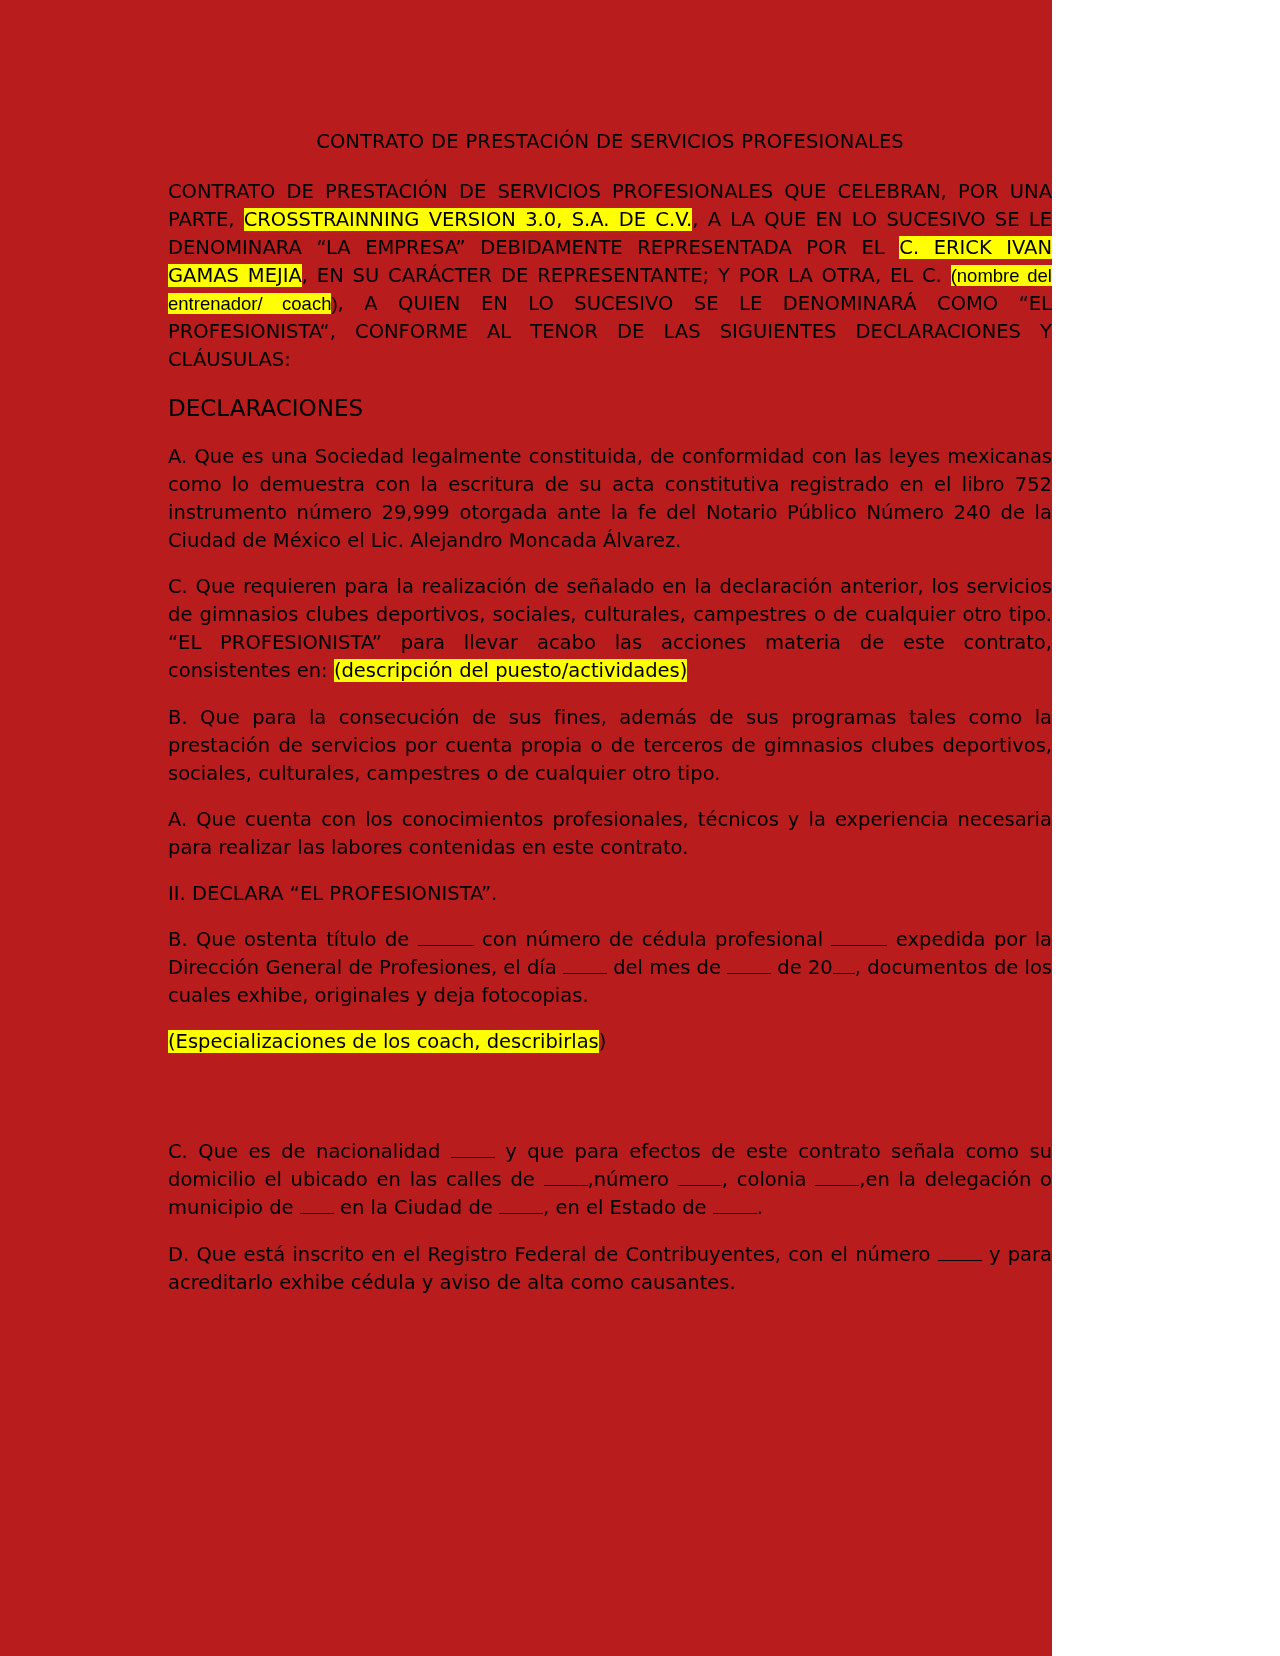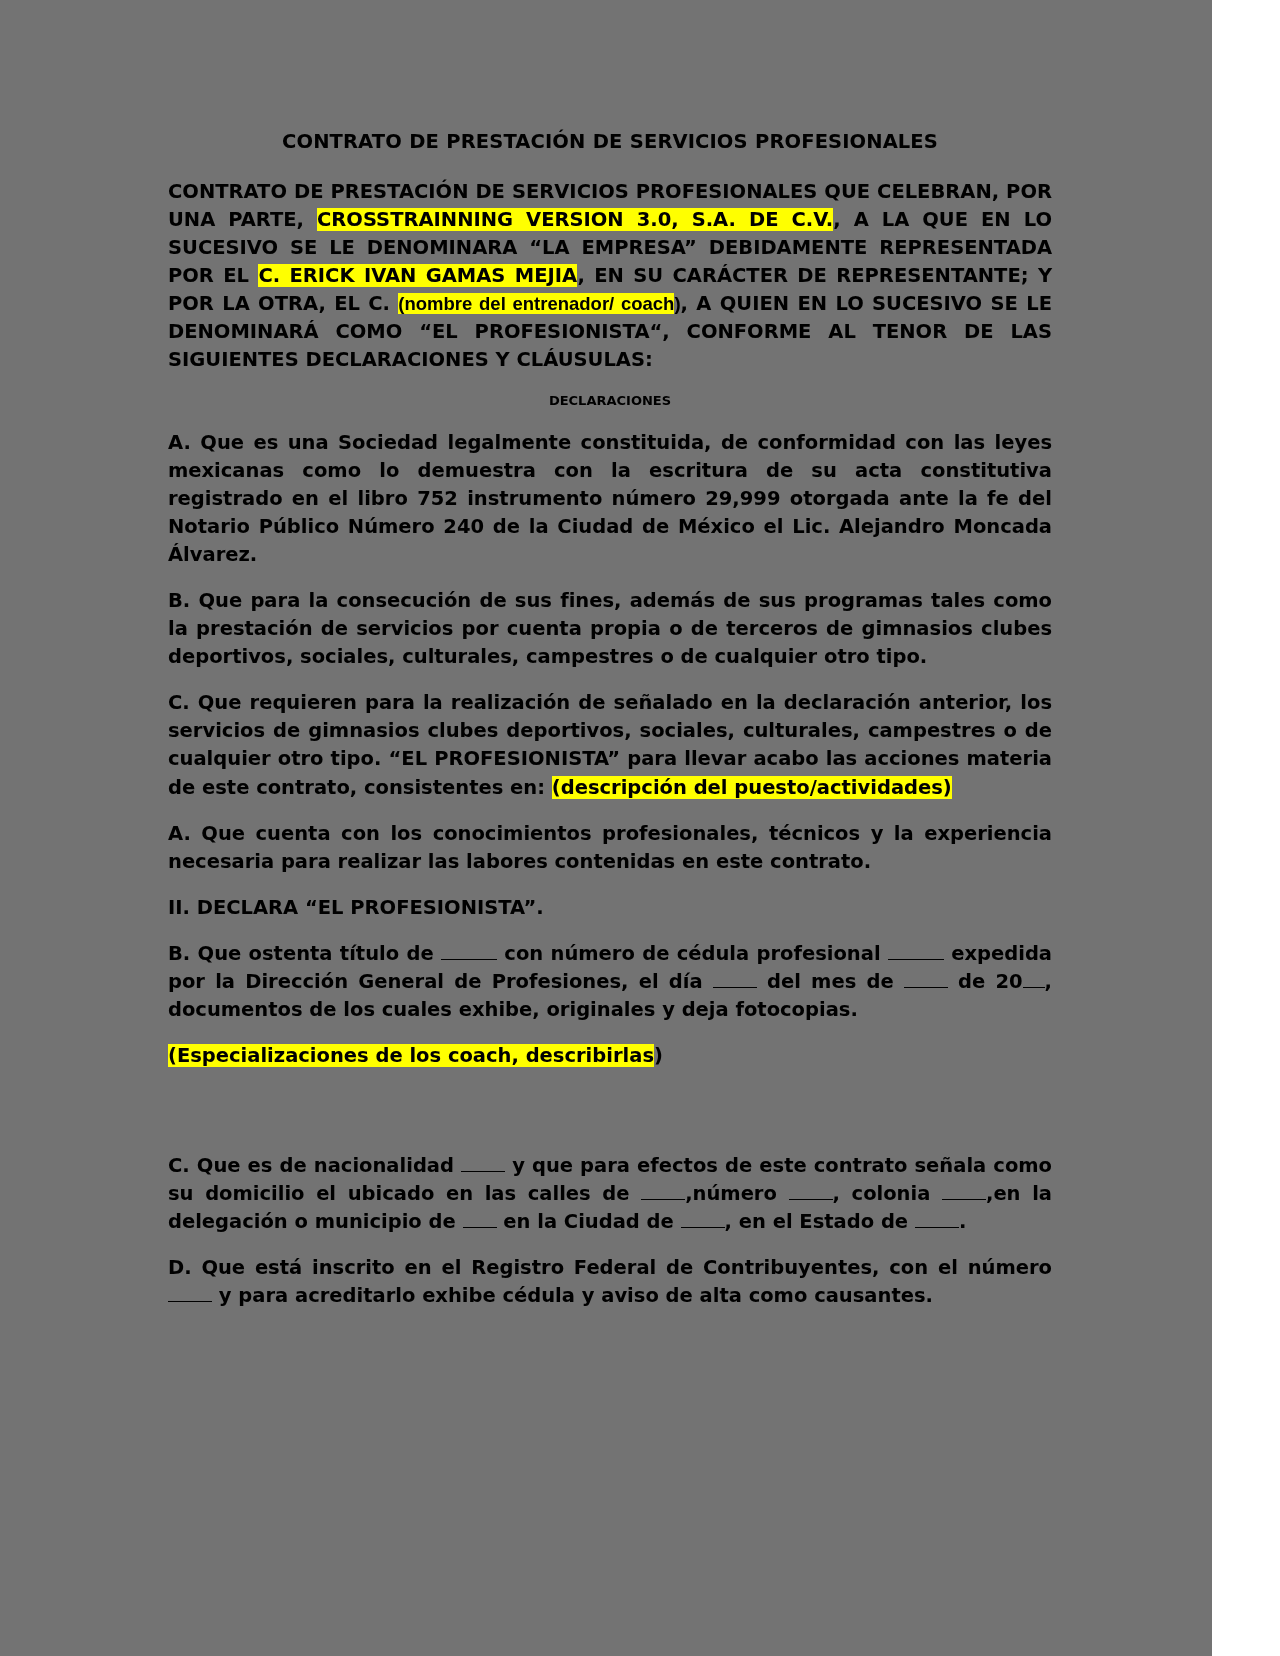--- a/index.html
+++ b/index.html
@@ -7,44 +7,42 @@
     margin: 0;
     padding: 0;
     background: #ffffff;
   }
   body {
     font-family: "DejaVu Sans", sans-serif;
     color: #000000;
   }
   .page {
     position: relative;
-    width: 1212px;
+    width: 1052px;
     height: 1656px;
-    background: #737373;
+    background: #b91c1c;
     box-sizing: border-box;
     overflow: hidden;
-    font-weight: bold;
   }
   .doc-body {
     position: absolute;
     left: 168px;
     top: 128px;
     width: 884px;
   }
   .doc-title {
     text-align: center;
     font-size: 19.5px;
     line-height: 1.42;
     letter-spacing: 0.1px;
     margin: 0 0 22px 0;
     word-spacing: 0.5px;
   }
   .section-heading {
-    text-align: center;
-    font-size: 13px;
+    font-size: 23px;
     line-height: 1.42;
     margin: 0 0 18px 0;
   }
   p.para {
     font-size: 19.5px;
     line-height: 1.44;
     margin: 0 0 18px 0;
     text-align: justify;
     text-justify: inter-word;
     word-spacing: 0px;
@@ -80,23 +78,23 @@
 
     <div class="doc-title">CONTRATO DE PRESTACIÓN DE SERVICIOS PROFESIONALES</div>
 
     <p class="para"><span>CONTRATO DE PRESTACIÓN DE SERVICIOS PROFESIONALES QUE CELEBRAN, POR UNA PARTE, </span><span class="hl">CROSSTRAINNING VERSION 3.0, S.A. DE C.V.</span><span>, A LA QUE EN LO SUCESIVO SE LE DENOMINARA “LA EMPRESA” DEBIDAMENTE REPRESENTADA POR EL </span><span class="hl">C. ERICK IVAN GAMAS MEJIA</span><span>, EN SU CARÁCTER DE REPRESENTANTE; Y POR LA OTRA, EL C. </span><span class="hl alt-font">(nombre del entrenador/ coach</span><span class="alt-font">)</span><span>, A QUIEN EN LO SUCESIVO SE LE DENOMINARÁ COMO “EL PROFESIONISTA“, CONFORME AL TENOR DE LAS SIGUIENTES DECLARACIONES Y CLÁUSULAS:</span></p>
 
     <div class="section-heading">DECLARACIONES</div>
 
 
     <p class="para">A. Que es una Sociedad legalmente constituida, de conformidad con las leyes mexicanas como lo demuestra con la escritura de su acta constitutiva registrado en el libro 752 instrumento número 29,999 otorgada ante la fe del Notario Público Número 240 de la Ciudad de México el Lic. Alejandro Moncada Álvarez.</p>
 
+    <p class="para"><span>C. Que requieren para la realización de señalado en la declaración anterior, los servicios de gimnasios clubes deportivos, sociales, culturales, campestres o de cualquier otro tipo. “EL PROFESIONISTA” para llevar acabo las acciones materia de este contrato, consistentes en: </span><span class="hl">(descripción del puesto/actividades)</span></p>
+
     <p class="para">B. Que para la consecución de sus fines, además de sus programas tales como la prestación de servicios por cuenta propia o de terceros de gimnasios clubes deportivos, sociales, culturales, campestres o de cualquier otro tipo.</p>
-
-    <p class="para"><span>C. Que requieren para la realización de señalado en la declaración anterior, los servicios de gimnasios clubes deportivos, sociales, culturales, campestres o de cualquier otro tipo. “EL PROFESIONISTA” para llevar acabo las acciones materia de este contrato, consistentes en: </span><span class="hl">(descripción del puesto/actividades)</span></p>
 
 
     <p class="para">A. Que cuenta con los conocimientos profesionales, técnicos y la experiencia necesaria para realizar las labores contenidas en este contrato.</p>
 
     <p class="para nojustify">II. DECLARA “EL PROFESIONISTA”.</p>
 
     <p class="para"><span>B. Que ostenta título de </span><span class="blank b-lg"></span><span> con número de cédula profesional </span><span class="blank b-lg"></span><span> expedida por la Dirección General de Profesiones, el día </span><span class="blank b-md"></span><span> del mes de </span><span class="blank b-md"></span><span> de 20</span><span class="blank b-xs"></span><span>, documentos de los cuales exhibe, originales y deja fotocopias.</span></p>
 
     <p class="para nojustify"><span class="hl">(Especializaciones de los coach, describirlas</span><span>)</span></p>
 

